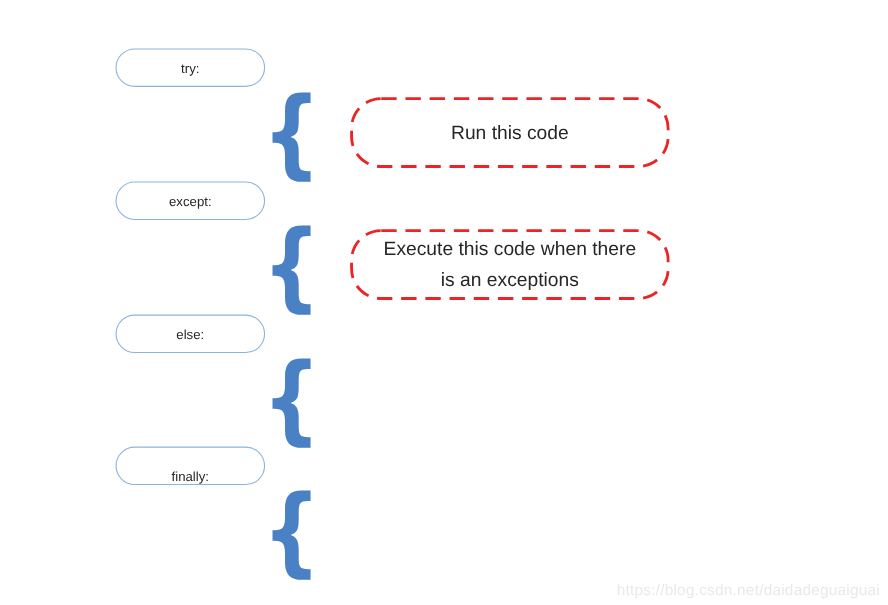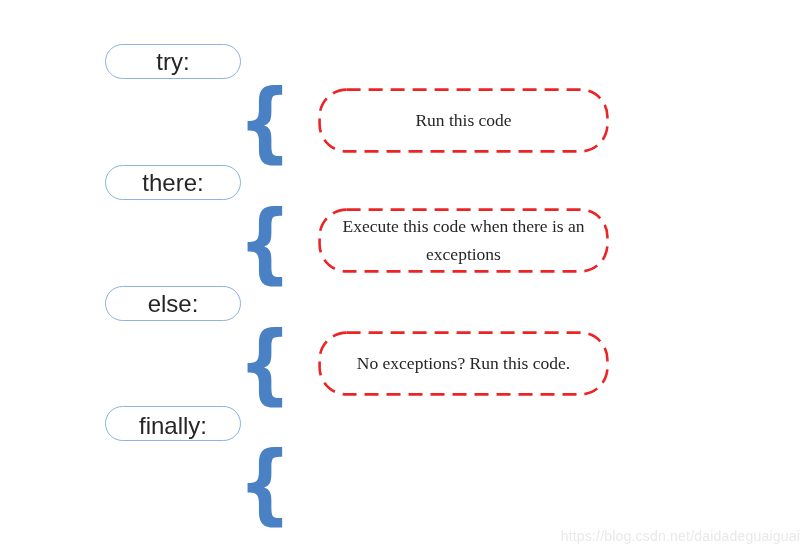--- a/index.html
+++ b/index.html
@@ -19,21 +19,21 @@
     position: absolute;
     left: 105px;
     width: 134px;
     height: 33px;
     border: 1.6px solid var(--pill-border, #8fb3dc);
     border-radius: 18px;
     background: #ffffff;
     display: flex;
     align-items: center;
     justify-content: center;
-    font-size: 24px;
+    font-size: 12px;
     color: var(--text, #262626);
   }
   .pill-1 { top: 44px; }
   .pill-2 { top: 165px; }
   .pill-3 { top: 286px; justify-content: center; }
   .pill-4 { top: 406px; align-items: flex-end; }
 
   .brace {
     position: absolute;
     left: 238px;
@@ -81,21 +81,20 @@
     position: absolute;
     inset: 0;
     display: flex;
     align-items: center;
     justify-content: center;
     text-align: center;
     padding: 0 22px;
     font-size: 17.5px;
     line-height: 1.55;
     color: var(--text, #262626);
-    font-family: Liberation Serif, serif;
   }
   .watermark {
     position: absolute;
     right: 7px;
     bottom: 6px;
     font-size: 14px;
     color: var(--watermark, #e9e9e9);
     letter-spacing: 0.2px;
   }
 </style>
@@ -109,40 +108,34 @@
   </div>
   <div class="brace brace-1">{</div>
   <div class="dashed-box box-1">
     <svg width="291" height="65">
       <rect x="1.6" y="1.6" width="287.8" height="61.8" rx="27"></rect>
     </svg>
     <div class="box-text">Run this code</div>
   </div>
 
   <div class="pill pill-2">
-    <span>there:</span>
+    <span>except:</span>
   </div>
   <div class="brace brace-2">{</div>
   <div class="dashed-box box-2">
     <svg width="291" height="65">
       <rect x="1.6" y="1.6" width="287.8" height="61.8" rx="27"></rect>
     </svg>
     <div class="box-text">Execute this code when there is an exceptions</div>
   </div>
 
   <div class="pill pill-3">
     <span>else:</span>
   </div>
   <div class="brace brace-3">{</div>
-  <div class="dashed-box box-3">
-    <svg width="291" height="65">
-      <rect x="1.6" y="1.6" width="287.8" height="61.8" rx="27"></rect>
-    </svg>
-    <div class="box-text">No exceptions? Run this code.</div>
-  </div>
 
   <div class="pill pill-4">
     <span>finally:</span>
   </div>
   <div class="brace brace-4">{</div>
 
   <div class="watermark">https://blog.csdn.net/daidadeguaiguai</div>
 </div>
 
 </body></html>

